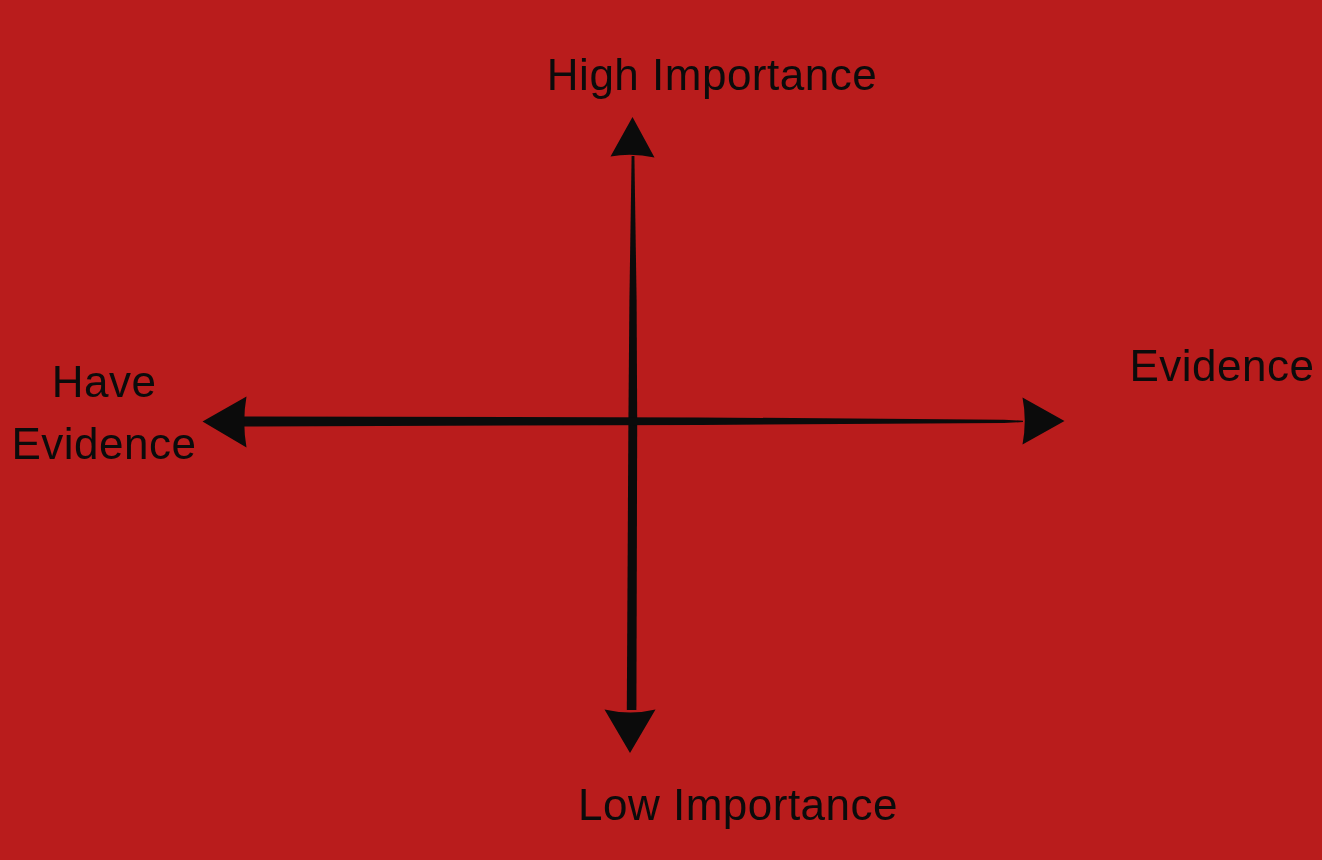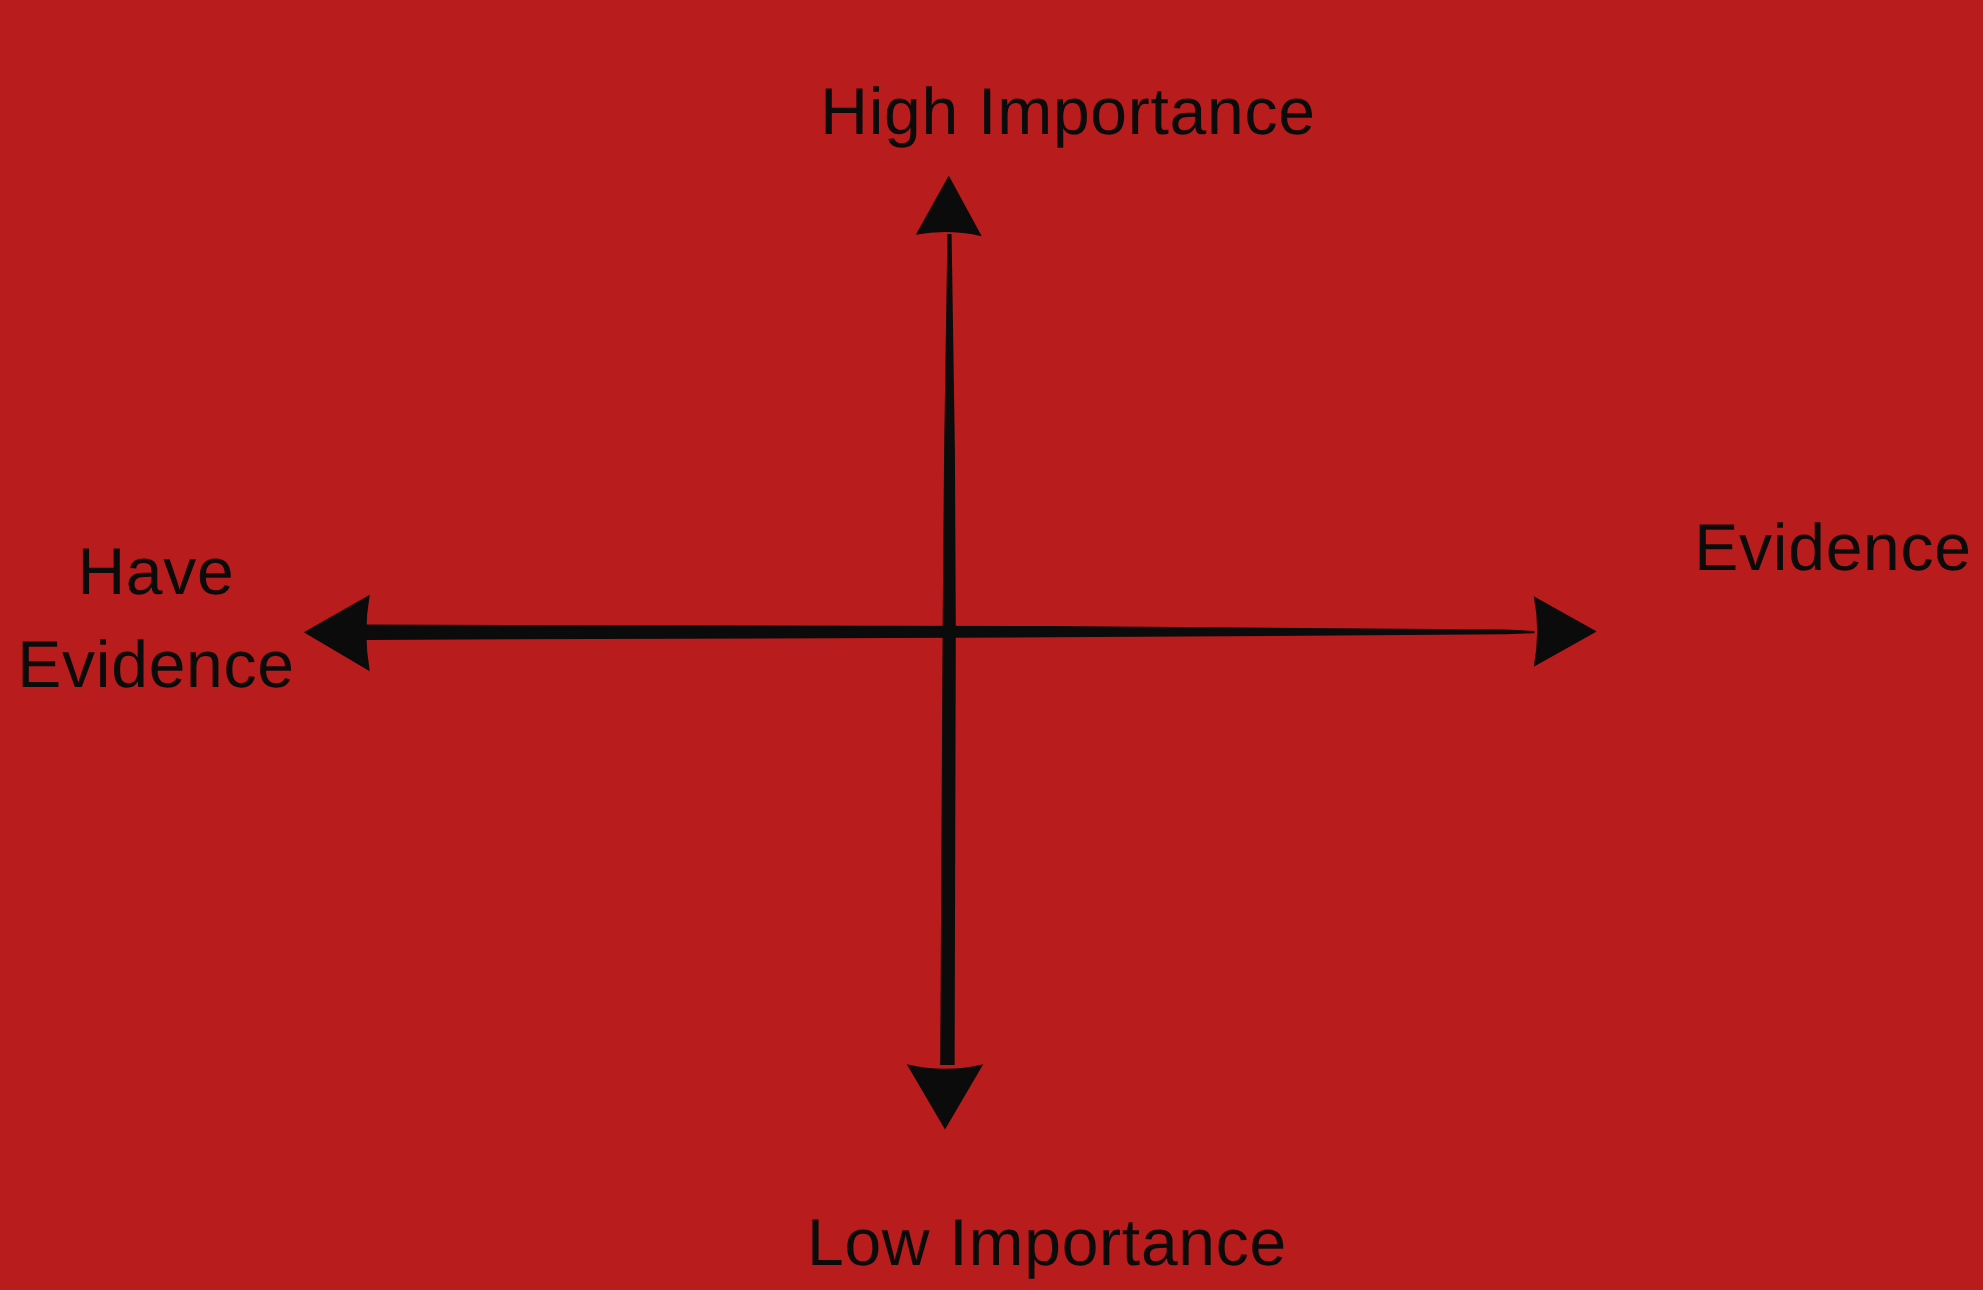--- a/index.html
+++ b/index.html
@@ -30,21 +30,21 @@
     letter-spacing: 0.5px;
     text-align: center;
     white-space: nowrap;
     transform: translateX(-50%);
     line-height: 62px;
   }
   .axis-label .line {
     display: block;
   }
   .label-top    { left: 712px; top: 44px;  }
-  .label-bottom { left: 698px; top: 774px; margin-top: 24px; }
+  .label-bottom { left: 738px; top: 774px; }
   .label-left   { left: 104px; top: 330px; margin-top: 21px; }
   .label-right  { left: 1222px; top: 335px; }
 </style>
 </head>
 <body>
 
 <div class="canvas">
 
   <svg class="axes-svg" viewBox="0 0 1322 860" xmlns="http://www.w3.org/2000/svg">
 

